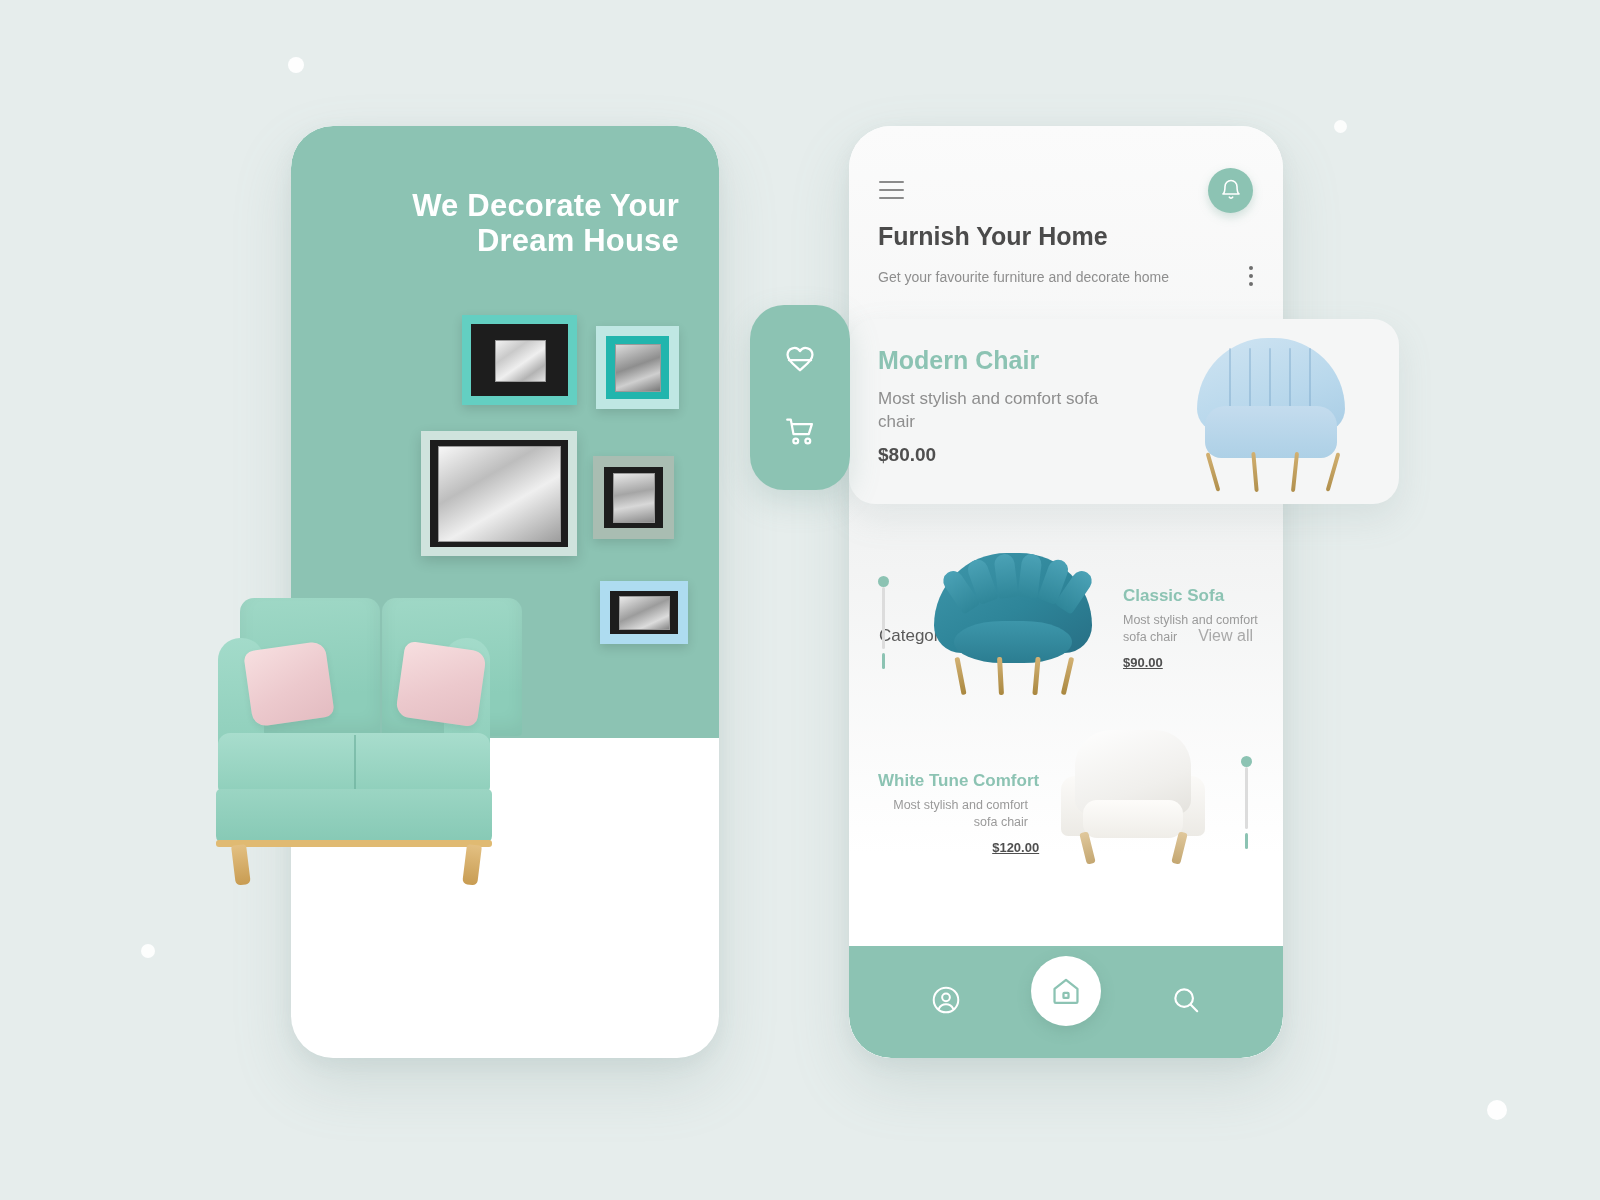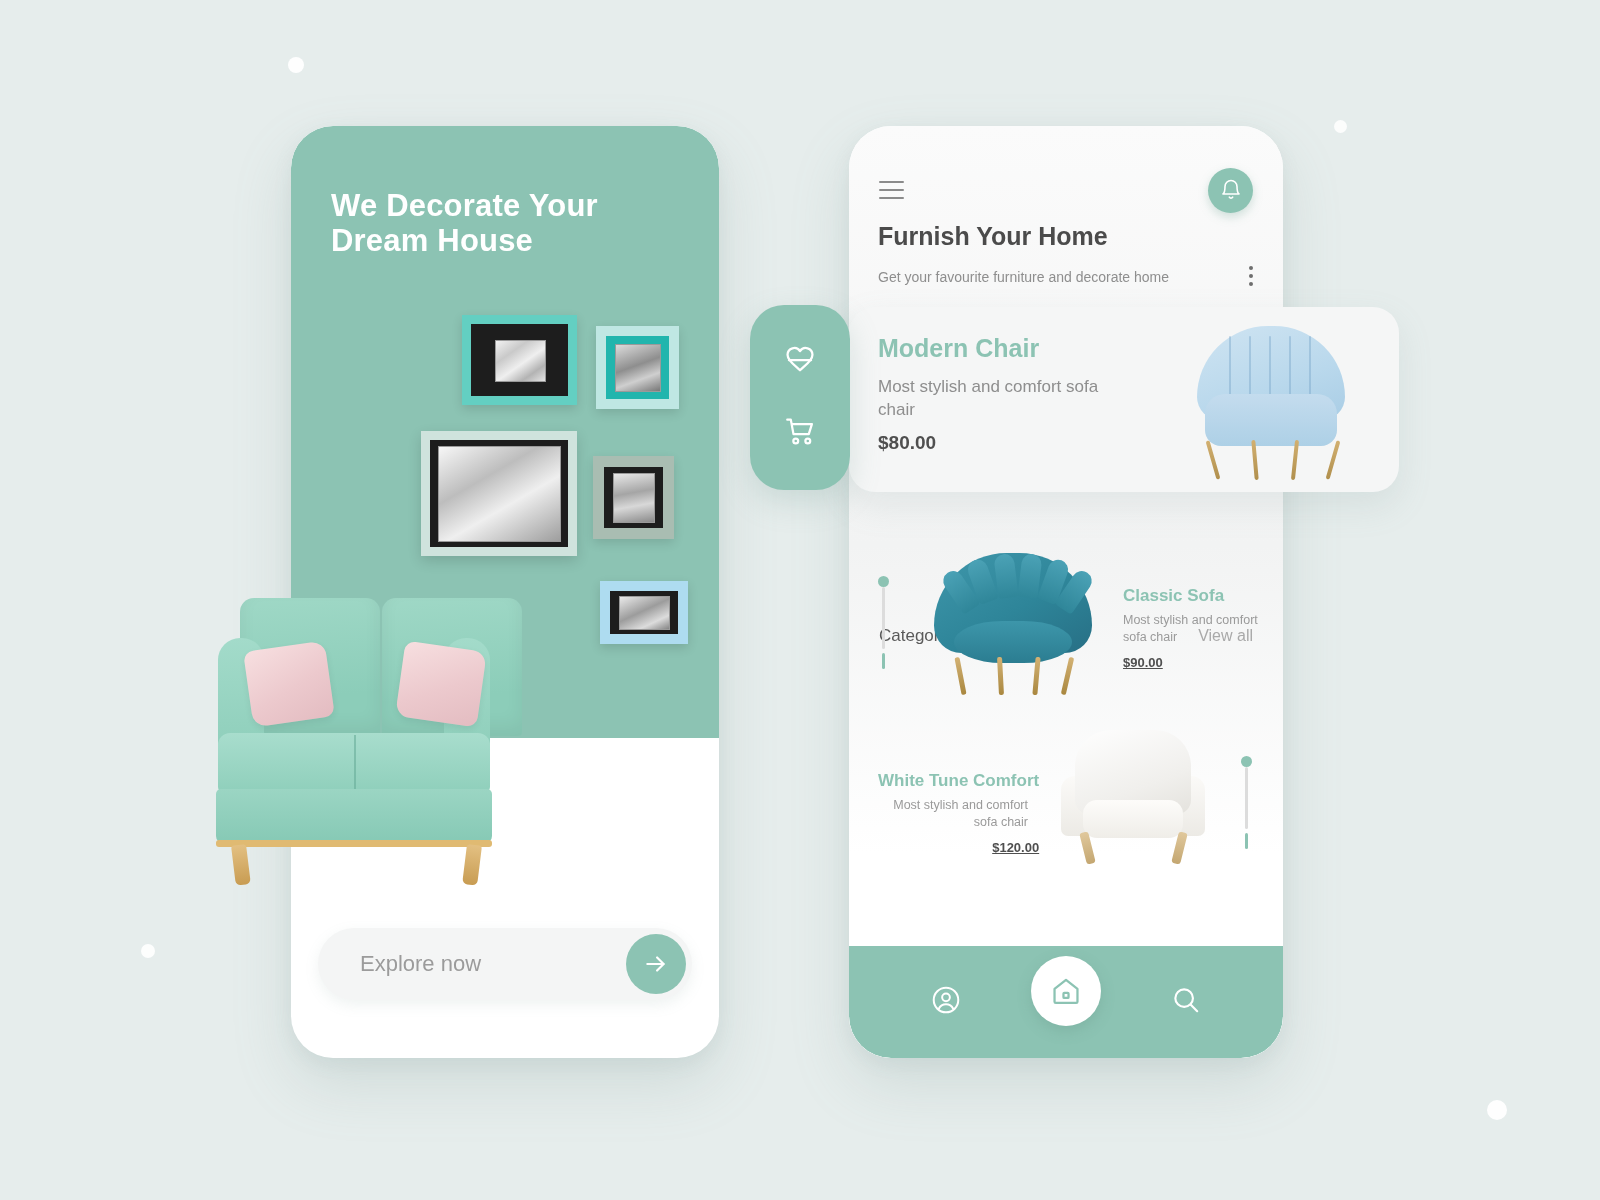--- a/index.html
+++ b/index.html
@@ -45,21 +45,21 @@
     left: 0; top: 0;
     width: 100%; height: 612px;
     background: #8cc3b3;
     border-top-left-radius: 42px;
     border-top-right-radius: 42px;
   }
   .hero-title {
     position: absolute;
     left: 40px; top: 63px;
     width: 348px;
-    text-align: left;
+    text-align: right;
     color: #ffffff;
     font-size: 31px;
     font-weight: bold;
     line-height: 1.12;
     letter-spacing: .2px;
   }
   .hero-sub {
     position: absolute;
     left: 44px; top: 140px;
     width: 340px;
@@ -248,21 +248,21 @@
   }
   .kebab {
     position: absolute; right: 30px; top: 140px;
     display: flex; flex-direction: column; gap: 4px; align-items: center;
   }
   .kebab i { width: 4px; height: 4px; border-radius: 50%; background: #6e6e6e; display: block; }
 
   
   .feature-card {
     position: absolute;
-    left: 849px; top: 307px;
+    left: 849px; top: 319px;
     width: 550px; height: 185px;
     background: #f5f6f6;
     border-radius: 26px;
     box-shadow: 0 14px 34px rgba(120,150,145,.15);
     z-index: 5;
   }
   .feature-name {
     position: absolute; left: 29px; top: 27px;
     font-size: 25px; font-weight: bold; color: #8cc3b3;
   }
@@ -414,29 +414,20 @@
       <div class="frame frame-d">
         <div class="mat"></div>
           <div class="photo"></div>
       </div>
       <div class="frame frame-e">
         <div class="mat"></div>
           <div class="photo"></div>
       </div>
     </div>
 
-    <div class="cta">
-      <span class="cta-label">Explore now</span>
-      <span class="cta-arrow">
-        <svg width="26" height="26" viewBox="0 0 24 24" fill="none" stroke="#ffffff" stroke-width="2" stroke-linecap="round" stroke-linejoin="round">
-          <line x1="4" y1="12" x2="19" y2="12"></line>
-          <polyline points="13 6 19 12 13 18"></polyline>
-        </svg>
-      </span>
-    </div>
   </div>
 
   <div class="sofa-wrap">
     <div class="sofa-back-l">
         <div class="sofa-btn" style="left:64px; top:62px;"></div>
       </div>
     <div class="sofa-back-r">
         <div class="sofa-btn" style="left:64px; top:62px;"></div>
       </div>
     <div class="sofa-arm-l"></div>

